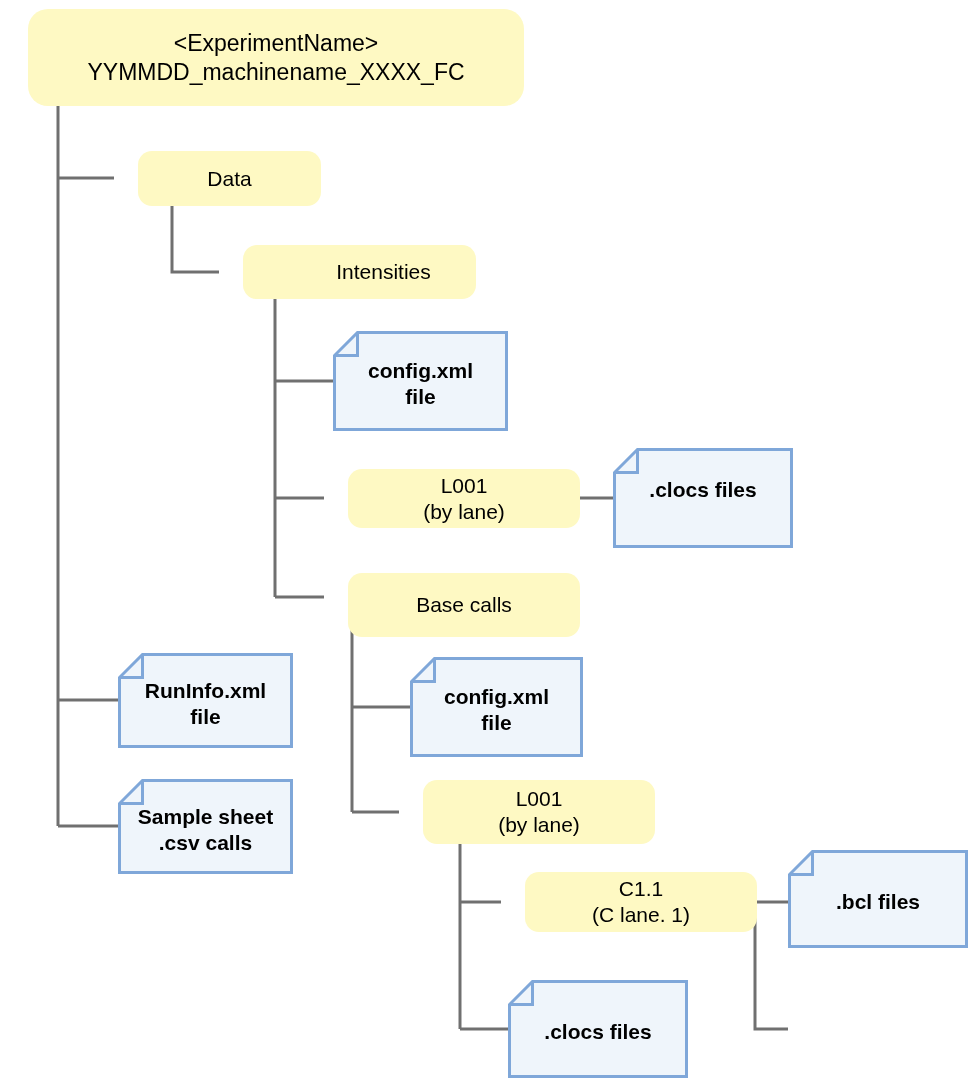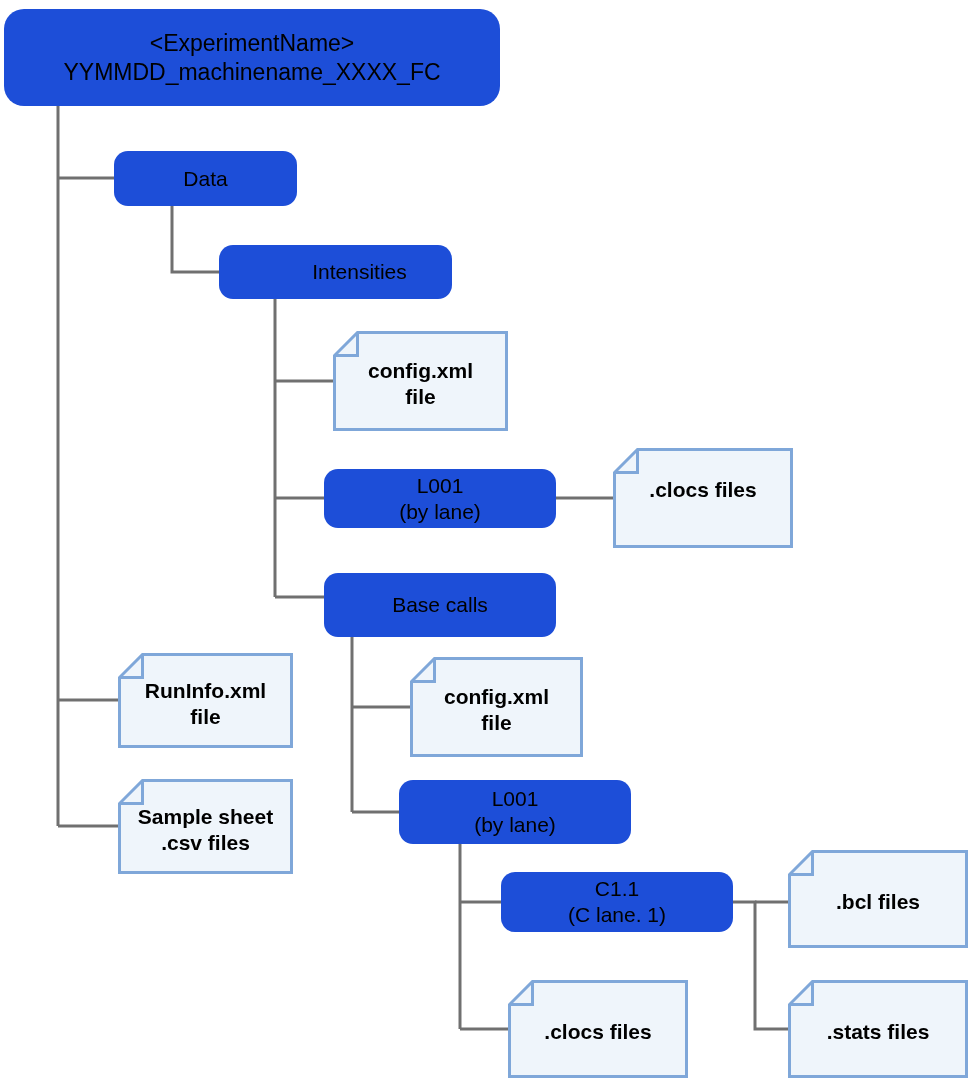--- a/index.html
+++ b/index.html
@@ -29,23 +29,24 @@
     display: flex;
     align-items: center;
     justify-content: center;
     text-align: center;
     color: #000000;
     line-height: 1.22;
     white-space: pre-line;
     z-index: 2;
   }
   .folder {
-    background: #1d4ed8;
+    background: #fef9c3;
     border-radius: 14px;
     font-size: 21px;
+    margin-left: 24px;
   }
   .folder.root {
     border-radius: 20px;
     font-size: 23px;
   }
   .file {
     position: absolute;
     z-index: 2;
   }
   .file svg {
@@ -155,21 +156,21 @@
     <span class="label">config.xml
 file</span>
   </div>
 
   <div class="file" style="left:118px;top:779px;width:175px;height:95px;">
     <svg width="175" height="95" viewBox="0 0 175 95">
       <path d="M24.5,1.5 L173.5,1.5 L173.5,93.5 L1.5,93.5 L1.5,24.5 Z" fill="#EFF5FB" stroke="#7FA7D9" stroke-width="3"></path>
       <path d="M24.5,1.5 L24.5,24.5 L1.5,24.5" fill="none" stroke="#7FA7D9" stroke-width="3"></path>
     </svg>
     <span class="label">Sample sheet
-.csv files</span>
+.csv calls</span>
   </div>
 
   <div class="node folder" style="left:399px;top:780px;width:232px;height:64px;">
     <span>L001
 (by lane)</span>
   </div>
 
   <div class="node folder" style="left:501px;top:872px;width:232px;height:60px;">
     <span>C1.1
 (C lane. 1)</span>
@@ -184,21 +185,14 @@
   </div>
 
   <div class="file" style="left:508px;top:980px;width:180px;height:98px;">
     <svg width="180" height="98" viewBox="0 0 180 98">
       <path d="M24.5,1.5 L178.5,1.5 L178.5,96.5 L1.5,96.5 L1.5,24.5 Z" fill="#EFF5FB" stroke="#7FA7D9" stroke-width="3"></path>
       <path d="M24.5,1.5 L24.5,24.5 L1.5,24.5" fill="none" stroke="#7FA7D9" stroke-width="3"></path>
     </svg>
     <span class="label">.clocs files</span>
   </div>
 
-  <div class="file" style="left:788px;top:980px;width:180px;height:98px;">
-    <svg width="180" height="98" viewBox="0 0 180 98">
-      <path d="M24.5,1.5 L178.5,1.5 L178.5,96.5 L1.5,96.5 L1.5,24.5 Z" fill="#EFF5FB" stroke="#7FA7D9" stroke-width="3"></path>
-      <path d="M24.5,1.5 L24.5,24.5 L1.5,24.5" fill="none" stroke="#7FA7D9" stroke-width="3"></path>
-    </svg>
-    <span class="label">.stats files</span>
-  </div>
 
 </div>
 
 </body></html>

